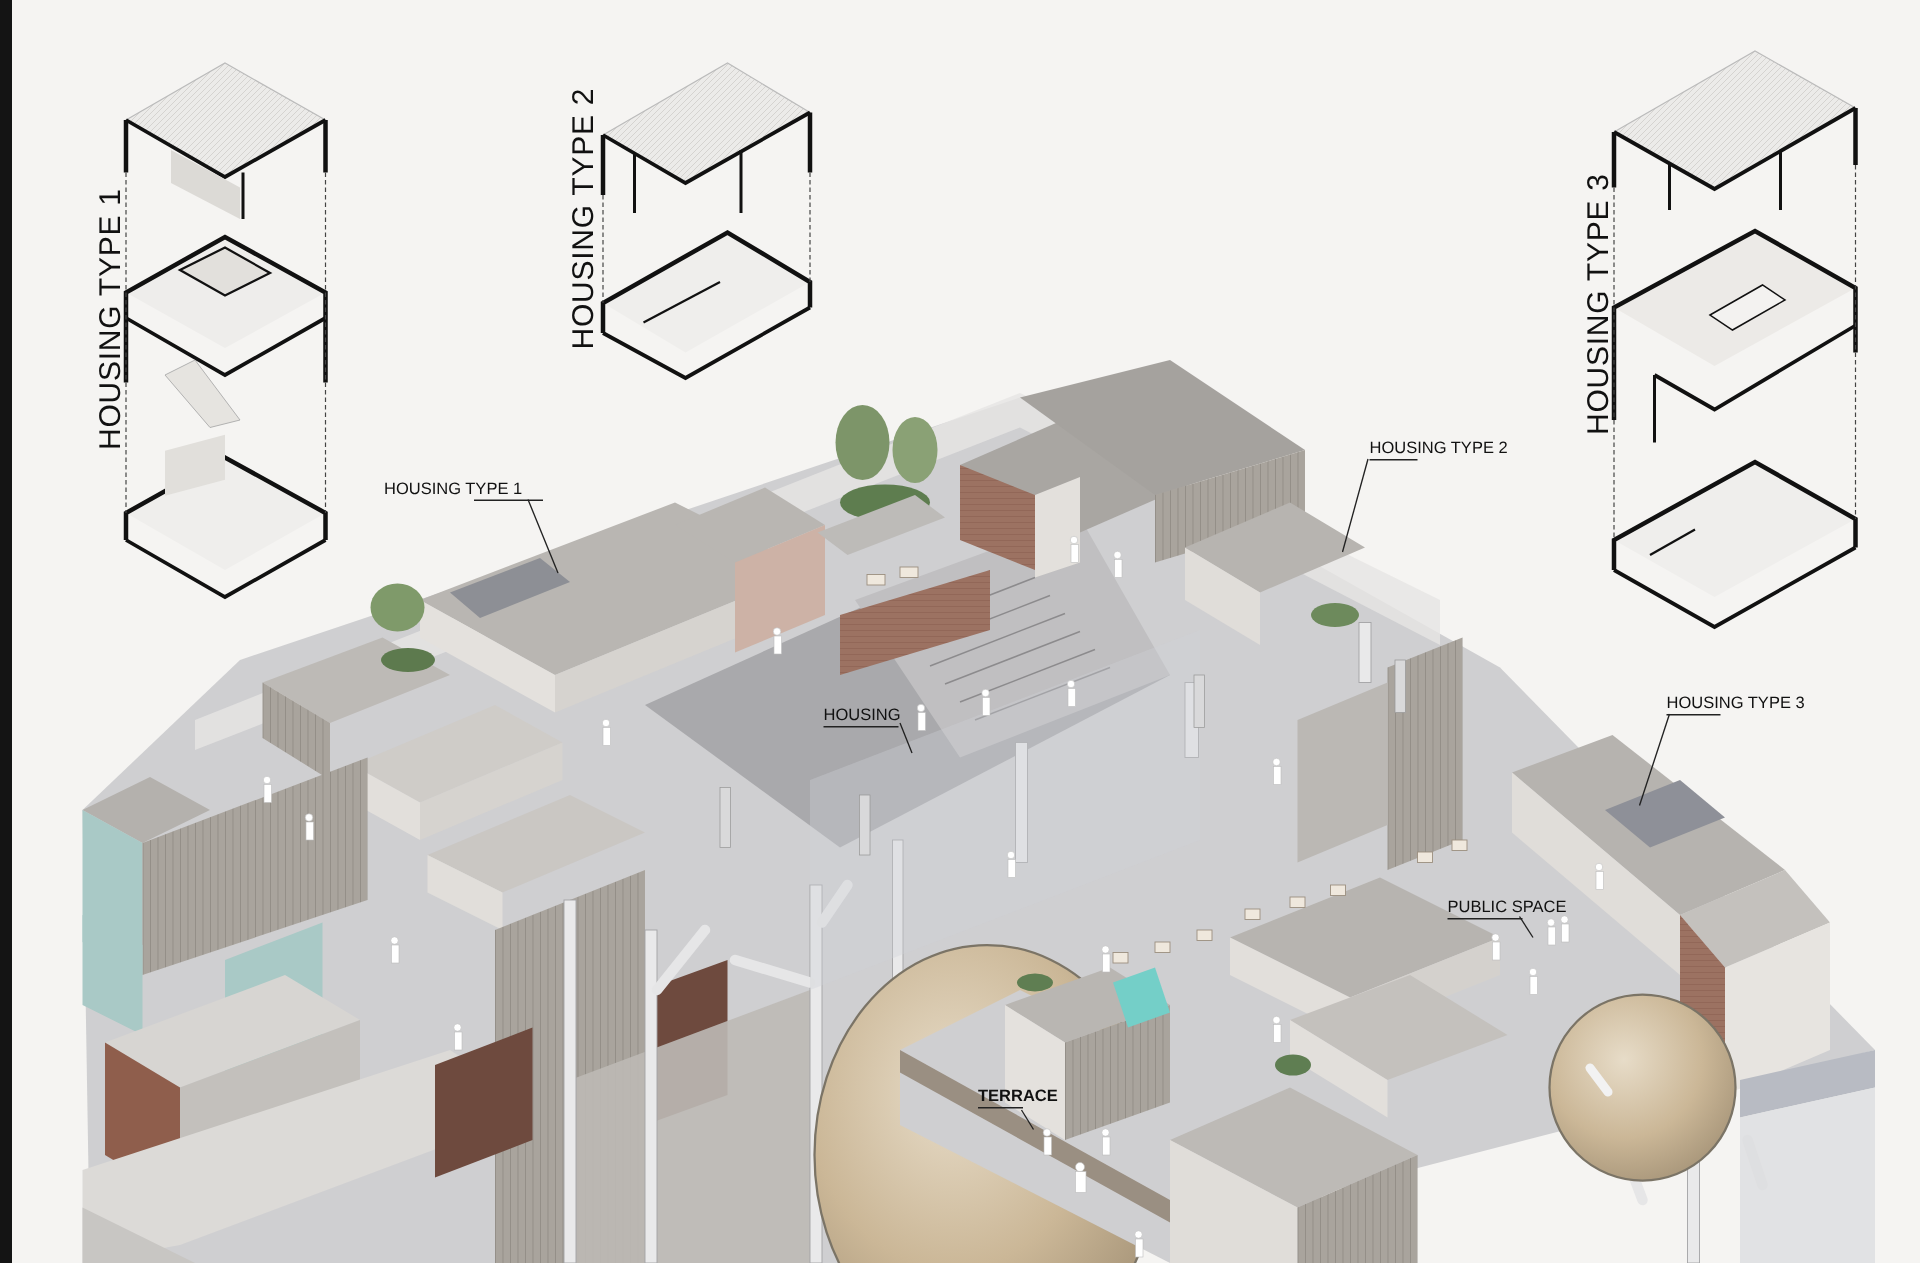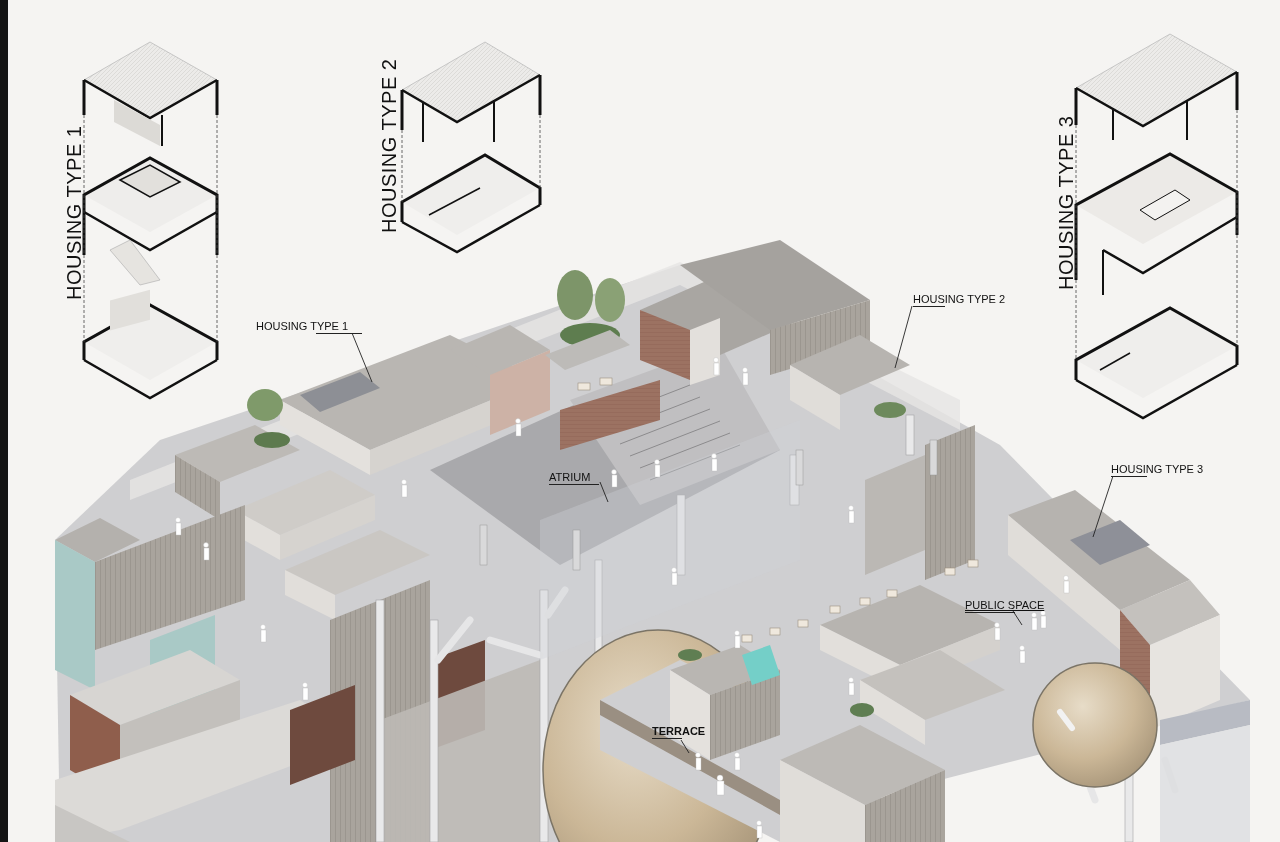--- a/index.html
+++ b/index.html
@@ -364,24 +364,24 @@
   </div>
   <div class="callout" style="left:905px;top:293px;">
     <span>HOUSING TYPE 2</span>
     <span class="ul" style="width:32px;"></span>
   </div>
   <div class="callout" style="left:1103px;top:463px;">
     <span>HOUSING TYPE 3</span>
     <span class="ul" style="width:36px;"></span>
   </div>
   <div class="callout" style="left:541px;top:471px;">
-    <span>ATRIUM</span>
+    <span>HOUSING</span>
     <span class="ul" style="width:50px;"></span>
   </div>
-  <div class="callout" style="left:957px;top:599px;text-decoration:underline;">
+  <div class="callout" style="left:957px;top:599px;">
     <span>PUBLIC SPACE</span>
     <span class="ul" style="width:50px;"></span>
   </div>
   <div class="callout" style="left:644px;top:725px;font-weight:bold;">
     <span>TERRACE</span>
     <span class="ul" style="width:30px;"></span>
   </div>
 </div>
 
 </body></html>

